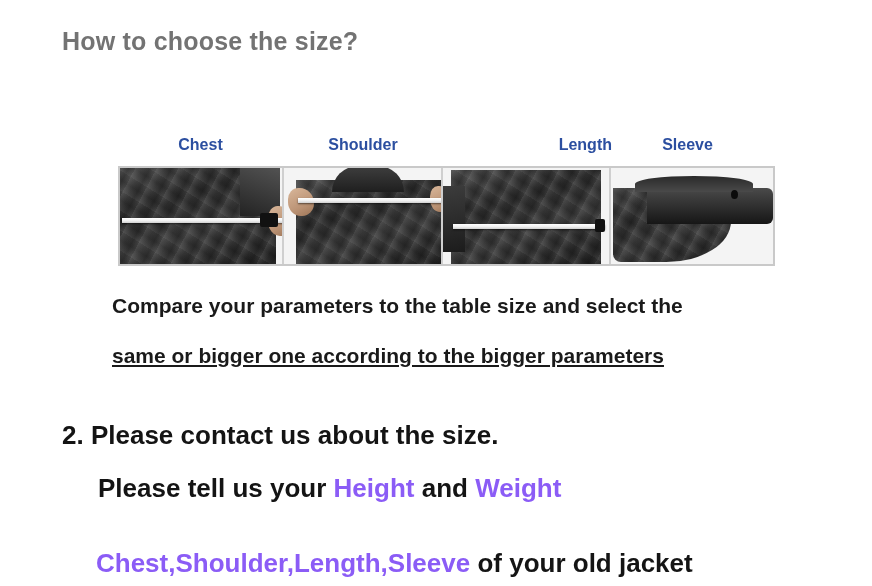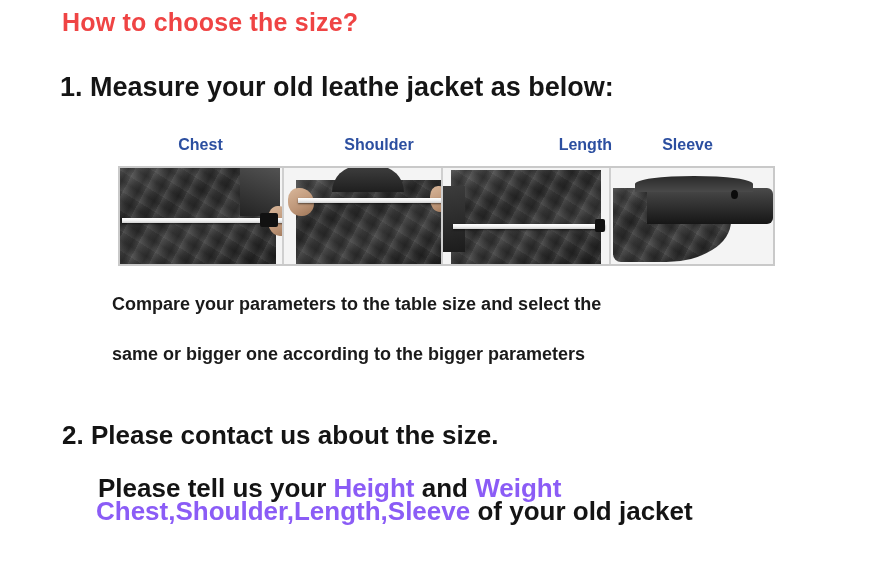--- a/index.html
+++ b/index.html
@@ -15,24 +15,24 @@
     width: 872px;
     height: 586px;
     background: #ffffff;
     overflow: hidden;
   }
 
   
   .title {
     position: absolute;
     left: 62px;
-    top: 8px;
+    top: 27px;
     font-size: 25px;
     font-weight: bold;
-    color: #ef4444;
+    color: #737373;
     letter-spacing: 0.2px;
     white-space: nowrap;
     text-align: right;
   }
 
   
   .step1 {
     position: absolute;
     left: 60px;
     top: 72px;
@@ -106,27 +106,27 @@
     position: absolute;
     background: linear-gradient(150deg, #d9b79a 0%, #bc9476 60%, #9c7456 100%);
     border-radius: 40% 55% 45% 50%;
     z-index: 3;
   }
 
   
   .compare {
     position: absolute;
     left: 112px;
-    font-size: 18px;
+    font-size: 21px;
     font-weight: bold;
     color: #1a1a1a;
     white-space: nowrap;
   }
   .compare.l1 { top: 294px; }
-  .compare.l2 { top: 344px; }
+  .compare.l2 { top: 344px; text-decoration: underline; }
 
   
   .step2 {
     position: absolute;
     left: 62px;
     top: 420px;
     font-size: 26px;
     font-weight: bold;
     color: #141414;
     white-space: nowrap;
@@ -136,40 +136,39 @@
     left: 98px;
     top: 473px;
     font-size: 26px;
     font-weight: bold;
     color: #141414;
     white-space: nowrap;
   }
   .line-c {
     position: absolute;
     left: 96px;
-    top: 496px;
+    top: 548px;
     font-size: 26px;
     font-weight: bold;
     color: #141414;
     white-space: nowrap;
   }
   .hl { color: #8b5cf6; }
 </style>
 </head>
 <body>
 
 <div id="page">
 
   <div class="title">How to choose the size?</div>
 
-  <div class="step1">1. Measure your old leathe jacket as below:</div>
 
   <div class="labels-row">
     <div class="panel-label" style="left:0px;width:165px;">Chest</div>
-    <div class="panel-label" style="left:181px;width:160px;">Shoulder</div>
+    <div class="panel-label" style="left:165px;width:160px;">Shoulder</div>
     <div class="panel-label" style="left:325px;width:169px;text-align:right;">Length</div>
     <div class="panel-label" style="left:488px;width:163px;">Sleeve</div>
   </div>
 
   <div class="strip">
 
     <div class="photo" style="width:165px;">
       <div class="leather" style="left:-4px;top:-4px;width:160px;height:104px;"></div>
       <div class="leather" style="left:120px;top:-4px;width:40px;height:52px;background:linear-gradient(200deg,#555,#232323);"></div>
       <div class="tape" style="left:2px;top:50px;width:162px;"></div>

